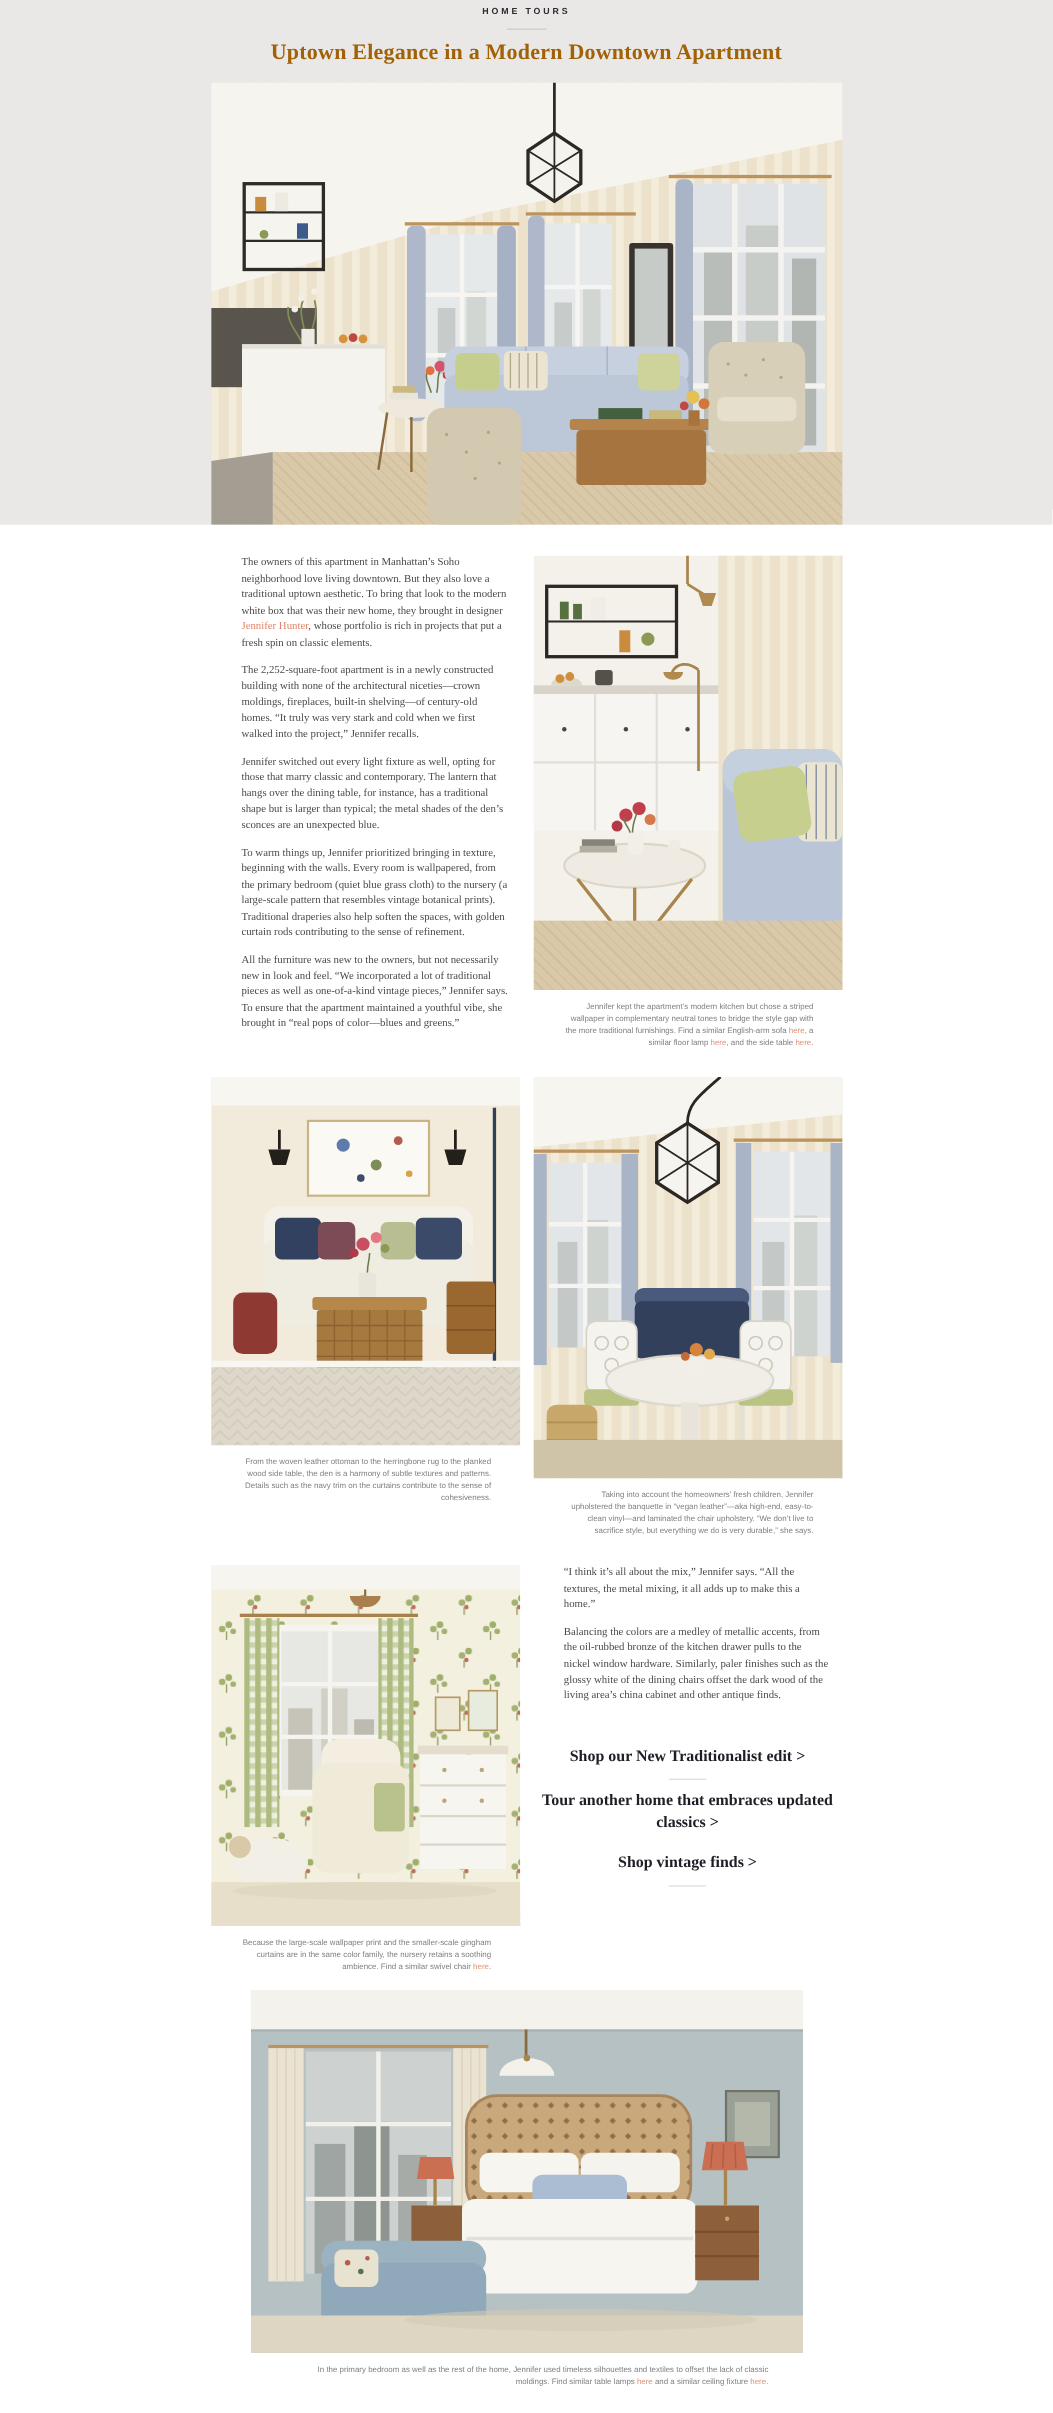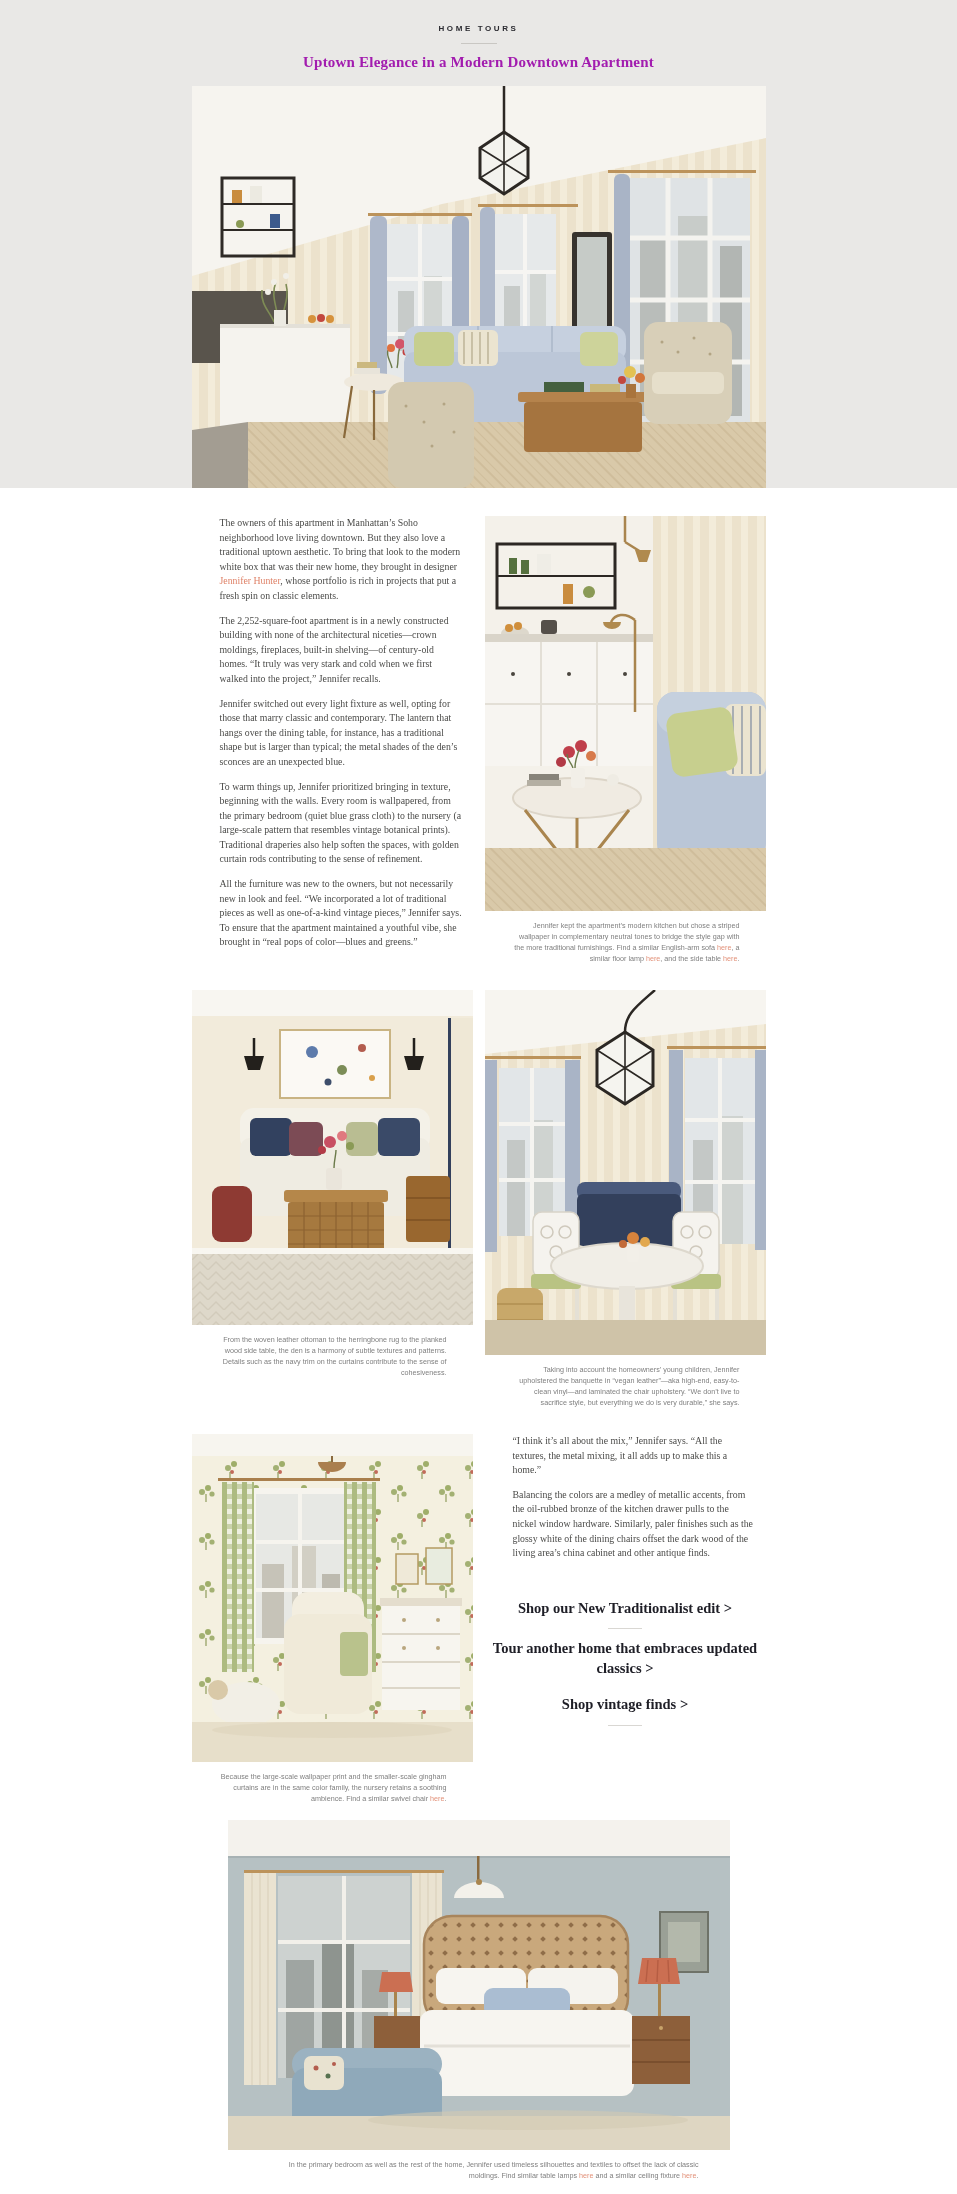--- a/index.html
+++ b/index.html
@@ -1,24 +1,24 @@
 <!DOCTYPE html>
 <html><head>
 <meta charset="utf-8">
 <style>
   html,body{margin:0;padding:0;background:#ffffff;}
   body{width:957px;font-family:"Liberation Serif",serif;color:#4a4a48;-webkit-font-smoothing:antialiased;}
   .page{width:957px;min-height:2194px;}
 
   
-  .hero-band{background:#e9e8e6;text-align:center;padding-top:17px;}
+  .hero-band{background:#e9e8e6;text-align:center;}
   .eyebrow{display:inline-block;font-family:"Liberation Sans",sans-serif;font-size:8px;font-weight:bold;
            letter-spacing:2.6px;color:#2b2b31;text-decoration:none;}
   .eyebrow-rule{width:36px;height:1px;background:#c9c7c3;margin:8px auto 0;}
-  .title{font-size:15px;line-height:1.2;font-weight:bold;color:#a21caf;margin:9px 0 15px;letter-spacing:.2px;}
+  .title{font-size:20px;line-height:1.2;font-weight:bold;color:#a16207;margin:9px 0 15px;letter-spacing:.2px;}
   .hero-fig{width:574px;margin:0 auto;}
   .hero-fig svg{display:block;}
 
   
   .content{width:574px;margin:0 auto;}
   section{box-sizing:border-box;}
   .cols{display:flex;justify-content:space-between;align-items:flex-start;}
   .sec1{margin-top:28px;}
   .sec2{margin-top:26px;}
   .sec3{margin-top:26px;}
@@ -349,21 +349,21 @@
           <ellipse cx="142" cy="342" rx="26" ry="7" fill="#ddd8cd"></ellipse>
           <circle cx="148" cy="248" r="6" fill="#d8833c"></circle>
             <circle cx="160" cy="252" r="5" fill="#e2a84e"></circle>
             <circle cx="138" cy="254" r="4" fill="#c26b3a"></circle>
           <rect x="142" y="258" width="12" height="14" rx="3" fill="#f2efe8"></rect>
 
           <rect x="12" y="298" width="46" height="46" rx="9" fill="#c8a86a"></rect>
           <path d="M12 314h46M12 330h46" stroke="#b08f52" stroke-width="1.6"></path>
           <rect y="330" width="281" height="35" fill="#cfc3a8"></rect>
         </svg>
-        <figcaption>Taking into account the homeowners’ young children, Jennifer upholstered the banquette in “vegan leather”—aka high-end, easy-to-clean vinyl—and laminated the chair upholstery. “We don’t live to sacrifice style, but everything we do is very durable,” she says.</figcaption>
+        <figcaption>Taking into account the homeowners’ fresh children, Jennifer upholstered the banquette in “vegan leather”—aka high-end, easy-to-clean vinyl—and laminated the chair upholstery. “We don’t live to sacrifice style, but everything we do is very durable,” she says.</figcaption>
       </figure>
     </section>
 
     <section class="cols sec3">
       <figure class="fig fig-281">
         <svg viewBox="0 0 281 328" width="281" height="328" role="img">
           <defs>
             <pattern id="npFloral" width="48" height="48" patternUnits="userSpaceOnUse">
               <rect width="48" height="48" fill="#f4f0e0"></rect>
               <circle cx="10" cy="10" r="3" fill="#a3b173"></circle>

